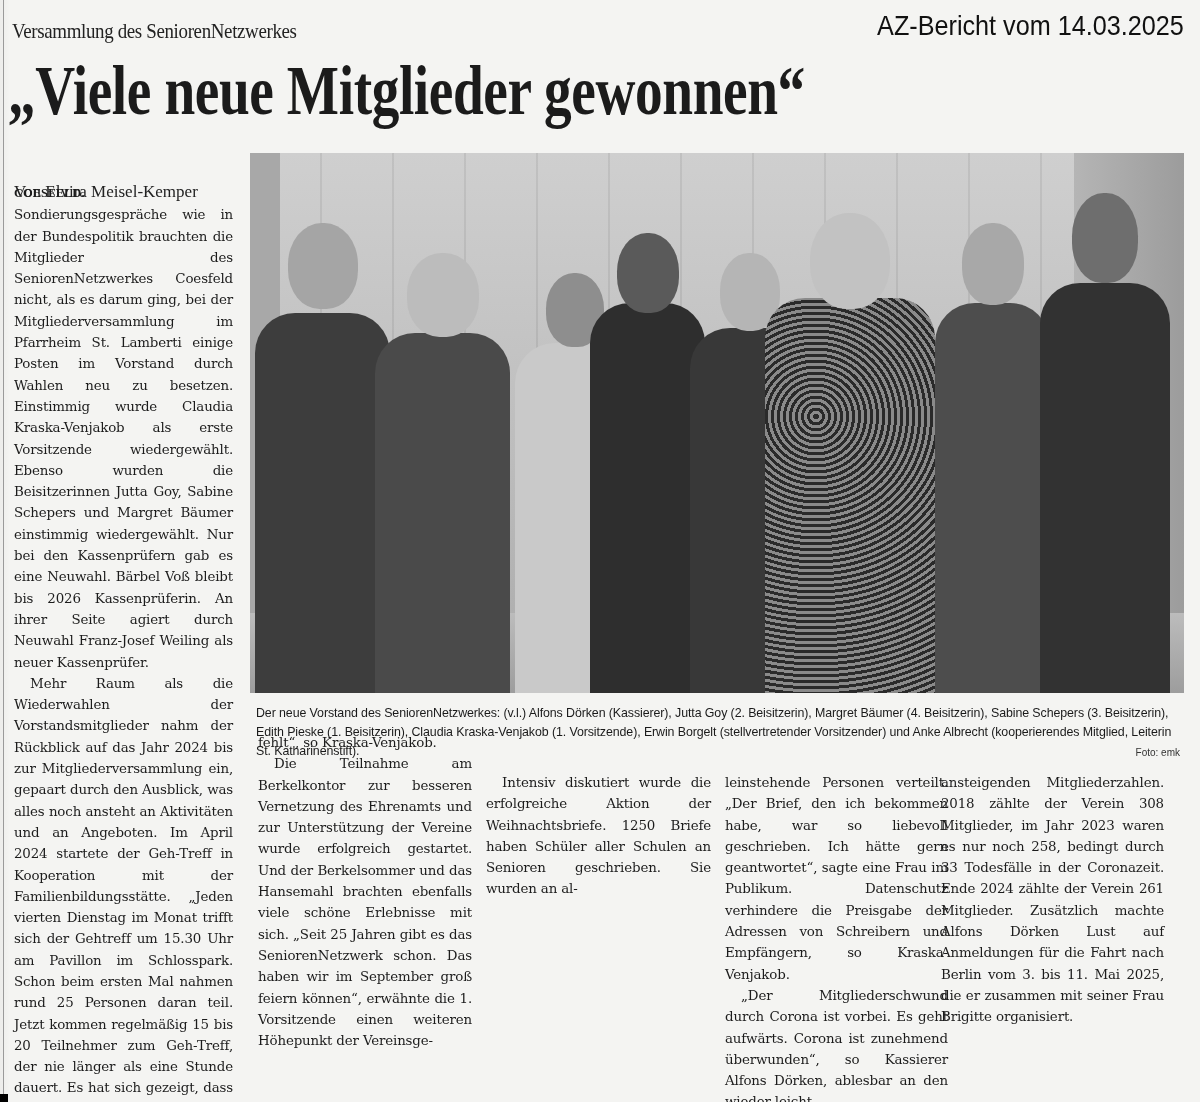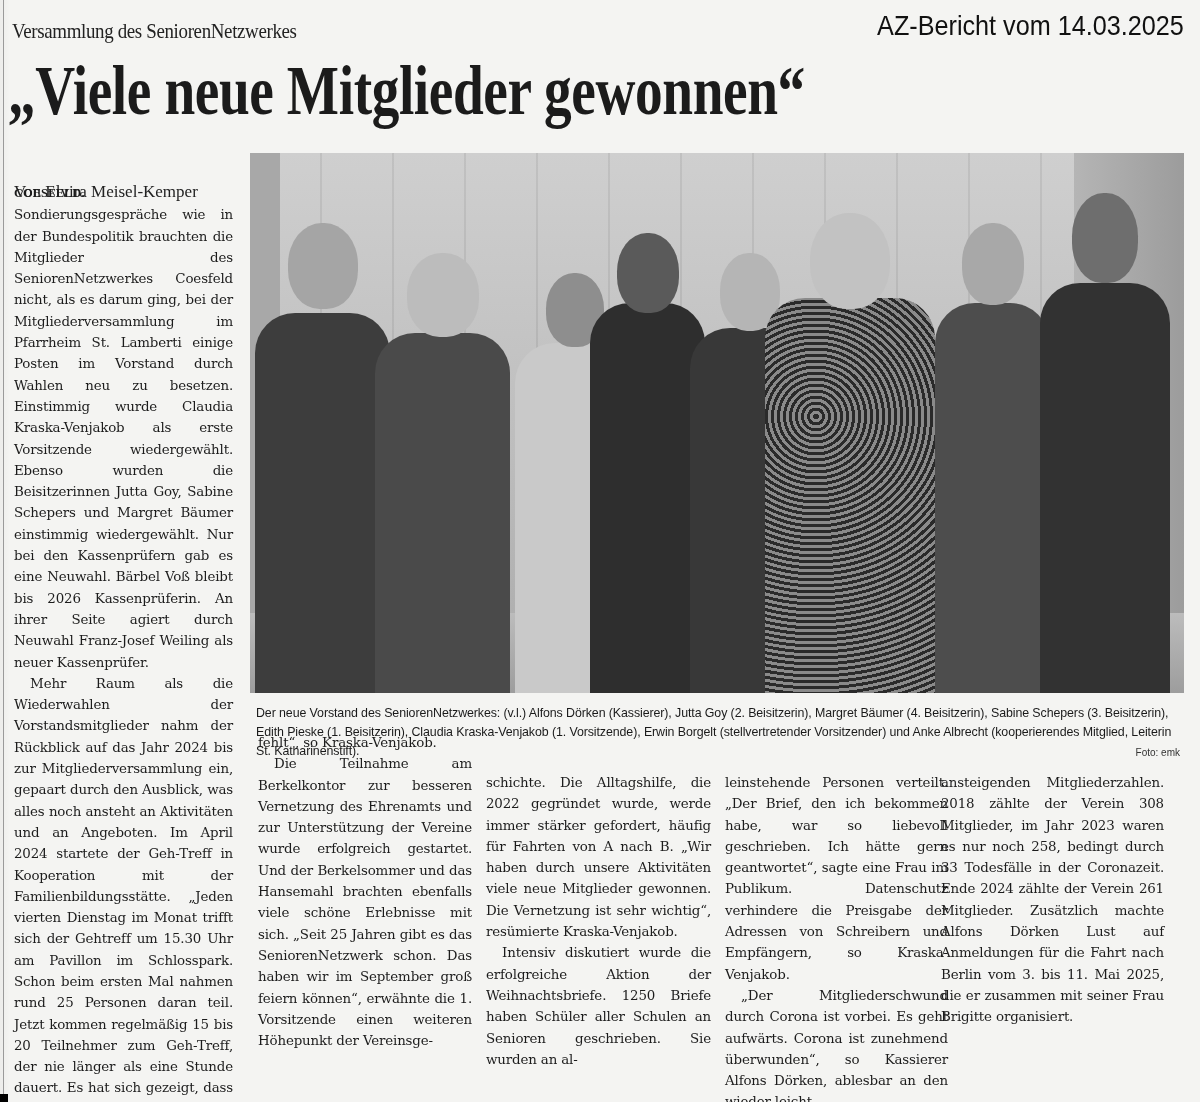--- a/index.html
+++ b/index.html
@@ -152,21 +152,20 @@
 
   <div class="caption">Der neue Vorstand des SeniorenNetzwerkes: (v.l.) Alfons Dörken (Kassierer), Jutta Goy (2. Beisitzerin), Margret Bäumer (4. Beisitzerin), Sabine Schepers (3. Beisitzerin), Edith Pieske (1. Beisitzerin), Claudia Kraska-Venjakob (1. Vorsitzende), Erwin Borgelt (stellvertretender Vorsitzender) und Anke Albrecht (kooperierendes Mitglied, Leiterin St. Katharinenstift).</div>
   <div class="credit">Foto: emk</div>
 
   <div class="col col2">
     <p>fehlt“, so Kraska-Venjakob.</p>
     <p class="indent">Die Teilnahme am Berkelkontor zur besseren Vernetzung des Ehrenamts und zur Unterstützung der Vereine wurde erfolgreich gestartet. Und der Berkelsommer und das Hansemahl brachten ebenfalls viele schöne Erlebnisse mit sich. „Seit 25 Jahren gibt es das SeniorenNetzwerk schon. Das haben wir im September groß feiern können“, erwähnte die 1. Vorsitzende einen weiteren Höhepunkt der Vereinsge-</p>
   </div>
 
   <div class="col col3">
-    <p>schichte. Die Alltagshilfe, die 2022 gegründet wurde, werde immer stärker gefordert, häufig für Fahrten von A nach B. „Wir haben durch unsere Aktivitäten viele neue Mitglieder gewonnen. Die Vernetzung ist sehr wichtig“, resümierte Kraska-Venjakob.</p>
     <p class="indent">Intensiv diskutiert wurde die erfolgreiche Aktion der Weihnachtsbriefe. 1250 Briefe haben Schüler aller Schulen an Senioren geschrieben. Sie wurden an al-</p>
   </div>
 
   <div class="col col4">
     <p>leinstehende Personen verteilt. „Der Brief, den ich bekommen habe, war so liebevoll geschrieben. Ich hätte gern geantwortet“, sagte eine Frau im Publikum. Datenschutz verhindere die Preisgabe der Adressen von Schreibern und Empfängern, so Kraska-Venjakob.</p>
     <p class="indent">„Der Mitgliederschwund durch Corona ist vorbei. Es geht aufwärts. Corona ist zunehmend überwunden“, so Kassierer Alfons Dörken, ablesbar an den wieder leicht</p>
   </div>
 
   <div class="col col5">
     <p>ansteigenden Mitgliederzahlen. 2018 zählte der Verein 308 Mitglieder, im Jahr 2023 waren es nur noch 258, bedingt durch 33 Todesfälle in der Coronazeit. Ende 2024 zählte der Verein 261 Mitglieder. Zusätzlich machte Alfons Dörken Lust auf Anmeldungen für die Fahrt nach Berlin vom 3. bis 11. Mai 2025, die er zusammen mit seiner Frau Brigitte organisiert.</p>

